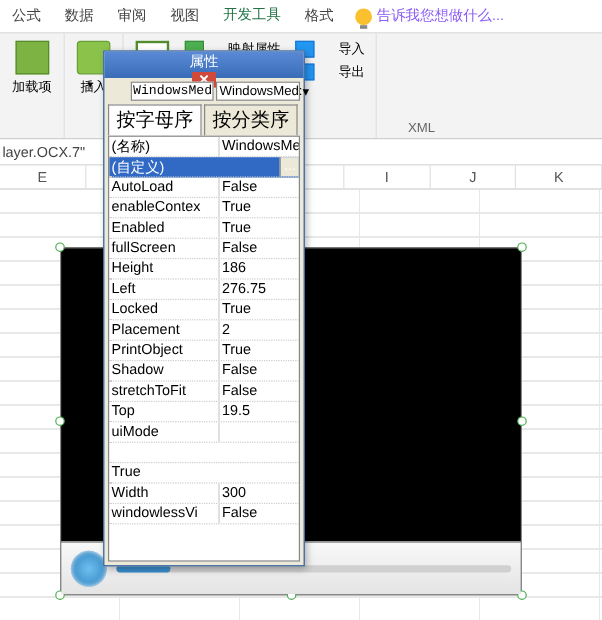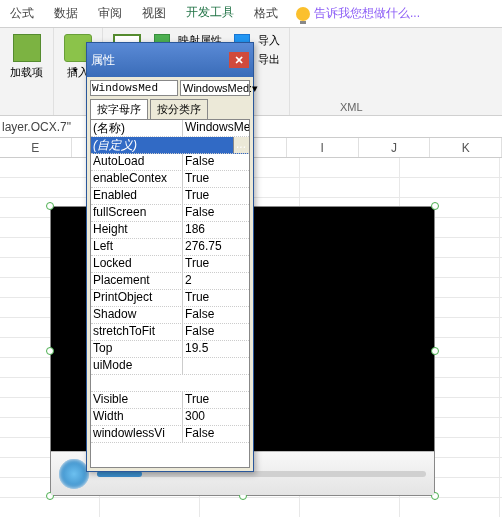--- a/index.html
+++ b/index.html
@@ -16,21 +16,21 @@
   
   .ribbon { height:88px; background:#f3f3f3; border-bottom:1px solid #d0d0d0; display:flex; font-size:11px; position:relative; }
   .group { padding:4px 6px 2px 6px; border-right:1px solid #e0e0e0; display:flex; flex-direction:column; justify-content:space-between; align-items:center; }
   .group-label { color:#666; font-size:11px; }
   .big-btn { display:flex; flex-direction:column; align-items:center; gap:3px; padding:2px 4px; cursor:pointer; }
   .icon-addin { width:28px; height:28px; background:#7cb342; border:1px solid #558b2f; }
   .icon-insert { width:28px; height:28px; background:#8bc34a; border:1px solid #689f38; border-radius:3px; position:relative; }
   .icon-insert::after { content:"▾"; position:absolute; bottom:-14px; left:8px; font-size:9px; }
   .icon-source { width:28px; height:28px; border:2px solid #558b2f; background:#fff; }
   .small-btns { display:flex; flex-direction:column; gap:2px; font-size:11px; }
-  .small-btn { display:flex; align-items:center; gap:8px; padding:1px 3px; cursor:pointer; }
+  .small-btn { display:flex; align-items:center; gap:20px; padding:1px 3px; cursor:pointer; }
   .sm-ic { width:16px; height:14px; background:#4caf50; border:1px solid #388e3c; }
   .sm-ic.blue { background:#2196f3; border-color:#1976d2; }
   .sm-ic.refresh { background:#4caf50; border-radius:50%; }
 
   
   .fxbar { height:22px; border-bottom:1px solid #ccc; display:flex; align-items:center; font-size:12px; padding-left:2px; color:#444; }
 
   
   .sheet { position:relative; height:379px; background:#fff; }
   .col-headers { display:flex; height:20px; border-bottom:1px solid #ccc; font-size:12px; color:#555; }
@@ -44,33 +44,33 @@
   
   .wmp { position:absolute; left:50px; top:48px; width:385px; height:290px; border:1px solid #888; background:#000; }
   .selhandle { position:absolute; width:8px; height:8px; background:#fff; border:1px solid #4caf50; border-radius:50%; }
   .wmp-controls { position:absolute; bottom:0; left:0; right:0; height:44px; background:linear-gradient(#f8f8f8,#e4e4e4); border-top:1px solid #bbb; display:flex; align-items:center; padding:0 8px; gap:8px; }
   .play { width:30px; height:30px; border-radius:50%; background:radial-gradient(circle,#6cc0f0,#2a7ab8); box-shadow:inset 0 0 4px #fff; }
   .seek { flex:1; height:6px; background:#d0d0d0; border-radius:3px; }
   .seek-inner { width:45px; height:6px; background:#3a8dcc; border-radius:3px; }
 
   
   .propwin { position:absolute; left:86px; top:42px; width:168px; height:430px; border:1px solid #2a579a; background:#ece9d8; box-shadow:2px 2px 6px rgba(0,0,0,.3); font-size:12px; display:flex; flex-direction:column; }
-  .titlebar { height:34px; background:linear-gradient(#5a8ad6,#3a6cb8); color:#fff; display:flex; align-items:center; justify-content:space-between; padding:0 4px; font-family:SimSun,serif; }
+  .titlebar { height:22px; background:linear-gradient(#5a8ad6,#3a6cb8); color:#fff; display:flex; align-items:center; justify-content:space-between; padding:0 4px; font-family:SimSun,serif;flex-direction:column; }
   .closebtn { width:20px; height:16px; background:#d04a3c; color:#fff; display:flex; align-items:center; justify-content:center; font-size:11px; font-weight:bold; cursor:pointer; }
   .objselect { margin:3px; display:flex; gap:2px; }
-  .objselect input { flex:1; font-size:11px; font-family:"Courier New",monospace; border:1px solid #888; padding:1px; background:#fff; min-width:0; }
+  .objselect input { flex:1; font-size:11px; font-family:"Courier New",monospace; border:1px solid #888; padding:1px; background:#fff; min-width:0;margin-left:19px; }
   .objselect .dd { width:70px; font-size:11px; font-family:"Courier New",monospace; border:1px solid #888; background:#fff; display:flex; align-items:center; justify-content:space-between; padding:0 2px; }
   .sorttabs { display:flex; margin:0 3px; font-family:SimSun,serif; }
-  .sorttab { border:1px solid #888; border-bottom:none; padding:2px 6px; background:#ece9d8; font-size:11px; margin-right:2px; cursor:pointer; }
+  .sorttab { border:1px solid #888; border-bottom:none; padding:2px 6px; background:#ece9d8; font-size:16px; margin-right:2px; cursor:pointer; }
   .sorttab.active { background:#fff; }
   .proplist { margin:0 3px 3px 3px; border:1px solid #888; background:#fff; flex:1; overflow:hidden; font-family:"Courier New",monospace; font-size:12px; }
   .prow { display:flex; height:17px; border-bottom:1px dotted #ccc; }
   .pname { width:92px; padding-left:2px; border-right:1px solid #ccc; overflow:hidden; white-space:nowrap; }
   .pval { flex:1; padding-left:2px; overflow:hidden; white-space:nowrap; }
-  .prow.sel { background:#316ac5; color:#fff;font-style:italic; }
+  .prow.sel { background:#316ac5; color:#fff; }
   .prow.sel .pname { border-right-color:#316ac5; }
   .ellips { width:16px; background:#ece9d8; border-left:1px solid #888; text-align:center; cursor:pointer; }
 </style>
 </head>
 <body>
 
 <div class="tabs">
   <div class="tab">公式</div>
   <div class="tab">数据</div>
   <div class="tab">审阅</div>
@@ -238,21 +238,20 @@
         <div class="pname">Top</div>
         <div class="pval">19.5</div>
       </div>
       <div class="prow">
         <div class="pname">uiMode</div>
       </div>
       <div class="prow">
         <div class="pval"></div>
       </div>
       <div class="prow">
-        <div class="pname">Visible</div>
         <div class="pval">True</div>
       </div>
       <div class="prow">
         <div class="pname">Width</div>
         <div class="pval">300</div>
       </div>
       <div class="prow">
         <div class="pname">windowlessVi</div>
         <div class="pval">False</div>
       </div>

